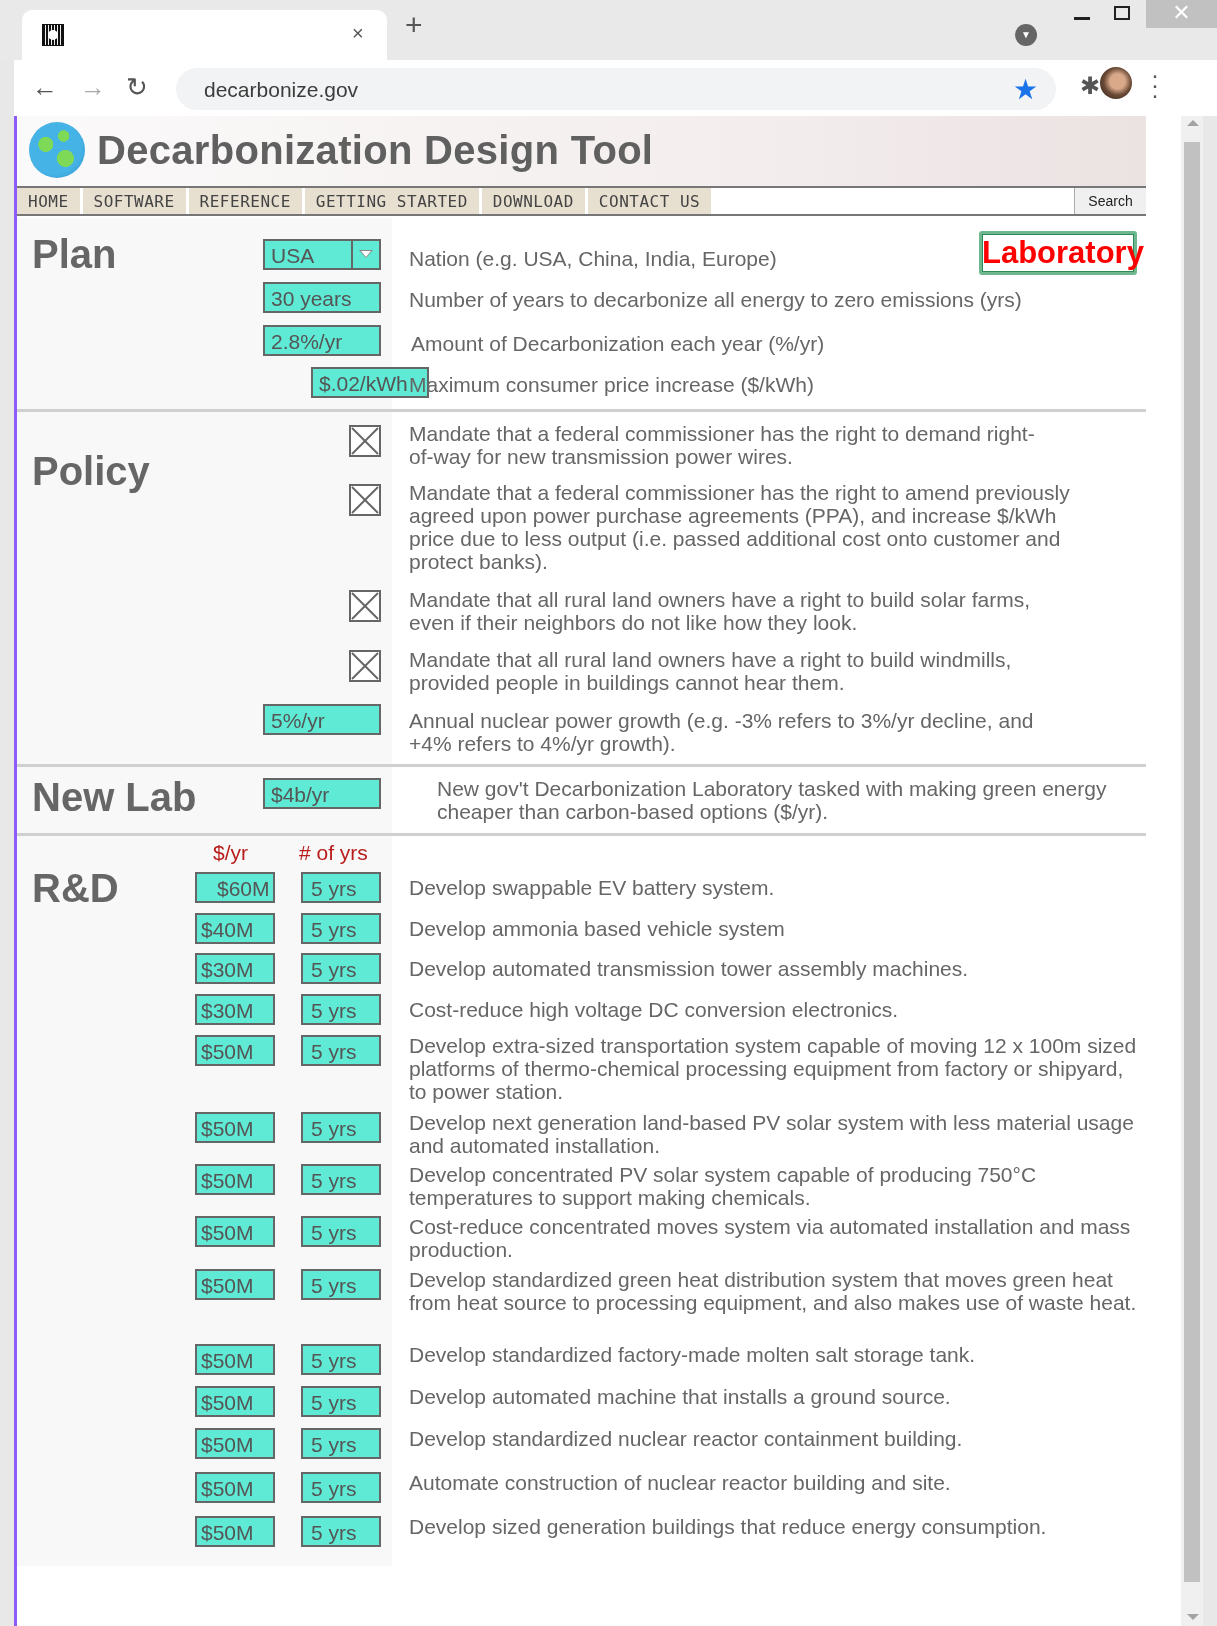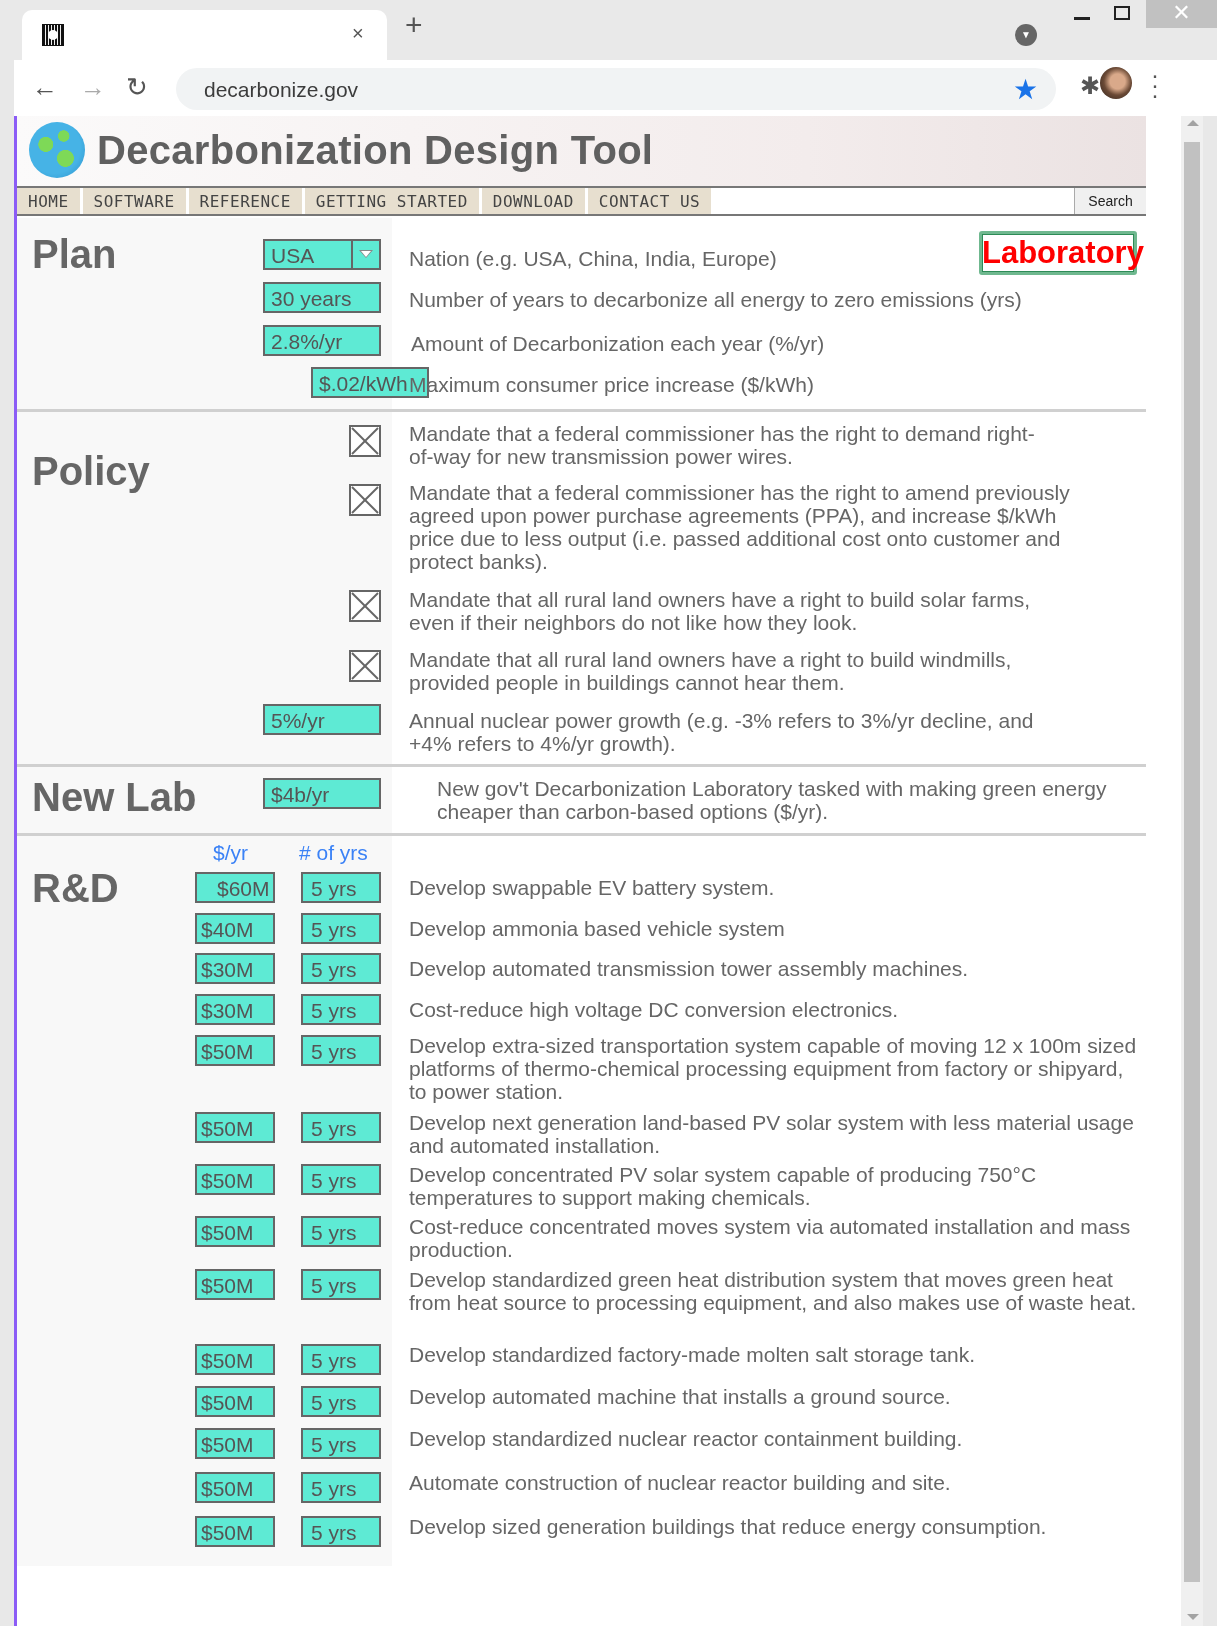--- a/index.html
+++ b/index.html
@@ -47,21 +47,21 @@
   .leftcol { position: absolute; left: 0; top: 0; bottom: 0; width: 375px; background: #f8f8f8; }
   .sec-title { position: absolute; left: 15px; font-size: 40px; font-weight: bold; color: #666; }
   .field { position: absolute; height: 31px; border: 2px solid #666; background: #5eead4; font-size: 21px; color: #555; padding: 3px 6px; }
   .desc { position: absolute; left: 392px; font-size: 21px; color: #666; line-height: 23px; width: 730px; }
   .dd-arrow { position: absolute; right: 0; top: 0; width: 28px; height: 27px; border-left: 2px solid #666; }
   .dd-arrow::after { content:""; position:absolute; left:6px; top:9px; border-left:7px solid transparent; border-right:7px solid transparent; border-top:8px solid #888; }
   .dd-arrow::before { content:""; position:absolute; left:8px; top:10px; border-left:5px solid transparent; border-right:5px solid transparent; border-top:6px solid #fff; z-index:1; }
   .calc { position: absolute; left: 962px; top: 13px; width: 158px; height: 44px; border: 3px solid #6fb88f; border-radius: 3px; background: #fff; box-shadow: inset 0 0 0 1px #2e8b57; font-size: 31px; font-weight: bold; color: #ff0000; text-align: center; line-height: 38px; }
   .checkbox { position: absolute; left: 332px; width: 32px; height: 32px; border: 2px solid #666; background: #fff; }
   .checkbox svg { position:absolute; left:0; top:0; }
-  .col-head { position: absolute; font-size: 21px; color: #3b82f6; }
+  .col-head { position: absolute; font-size: 21px; color: #b91c1c; }
 </style>
 </head>
 <body>
 
 <div class="titlebar">
   <div class="tab">
     <span class="tab-favicon"></span>
     <span class="tab-title">Decarbonization Design</span>
     <span class="tab-close">×</span>
   </div>

